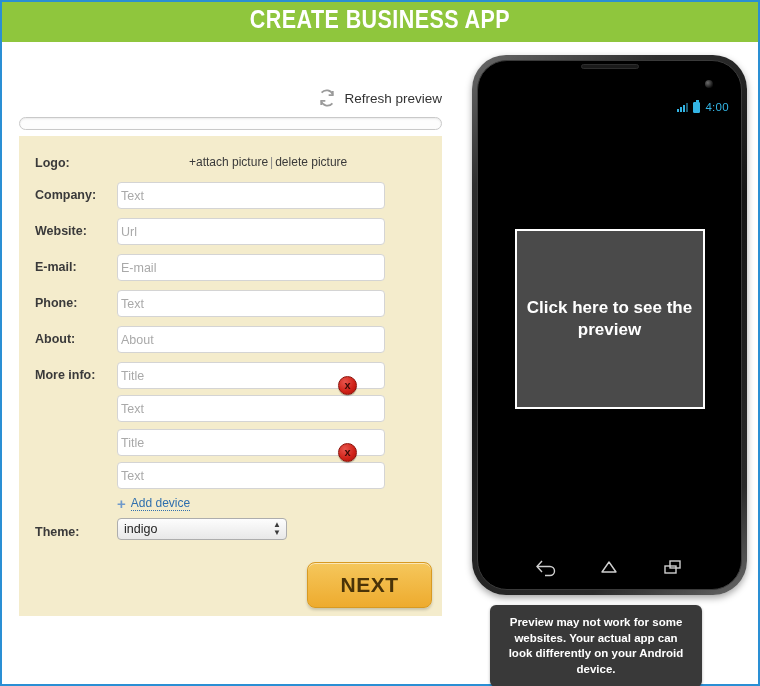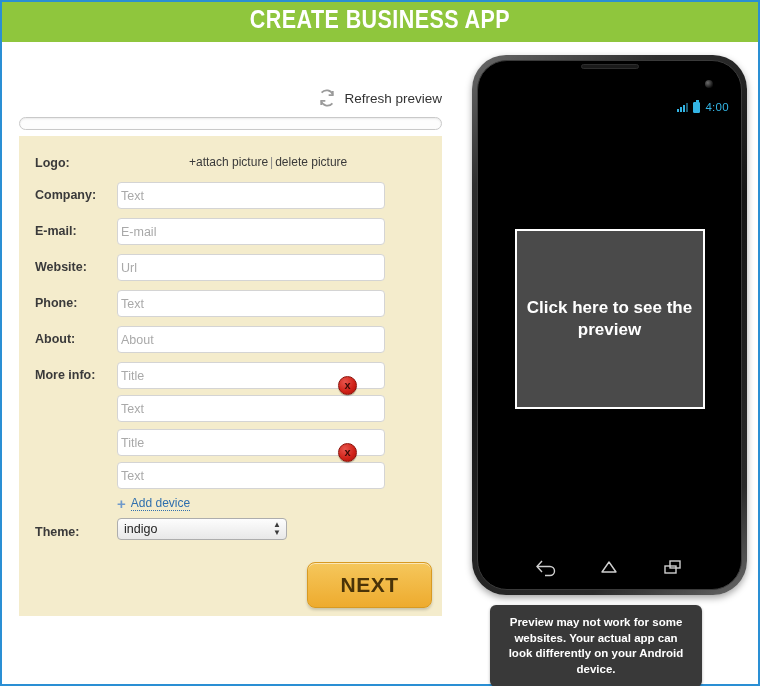--- a/index.html
+++ b/index.html
@@ -289,30 +289,30 @@
         </div>
 
         <div class="frow">
           <div class="flabel">Company:</div>
           <div class="fcontrol">
             <input class="finput" type="text" placeholder="Text" style="">
           </div>
         </div>
 
         <div class="frow">
+          <div class="flabel">Website:</div>
+          <div class="fcontrol">
+            <input class="finput" type="text" placeholder="Url" style="">
+          </div>
+        </div>
+
+        <div class="frow">
           <div class="flabel">E-mail:</div>
           <div class="fcontrol">
             <input class="finput" type="text" placeholder="E-mail" style="">
-          </div>
-        </div>
-
-        <div class="frow">
-          <div class="flabel">Website:</div>
-          <div class="fcontrol">
-            <input class="finput" type="text" placeholder="Url" style="">
           </div>
         </div>
 
         <div class="frow">
           <div class="flabel">Phone:</div>
           <div class="fcontrol">
             <input class="finput" type="text" placeholder="Text" style="">
           </div>
         </div>
 

